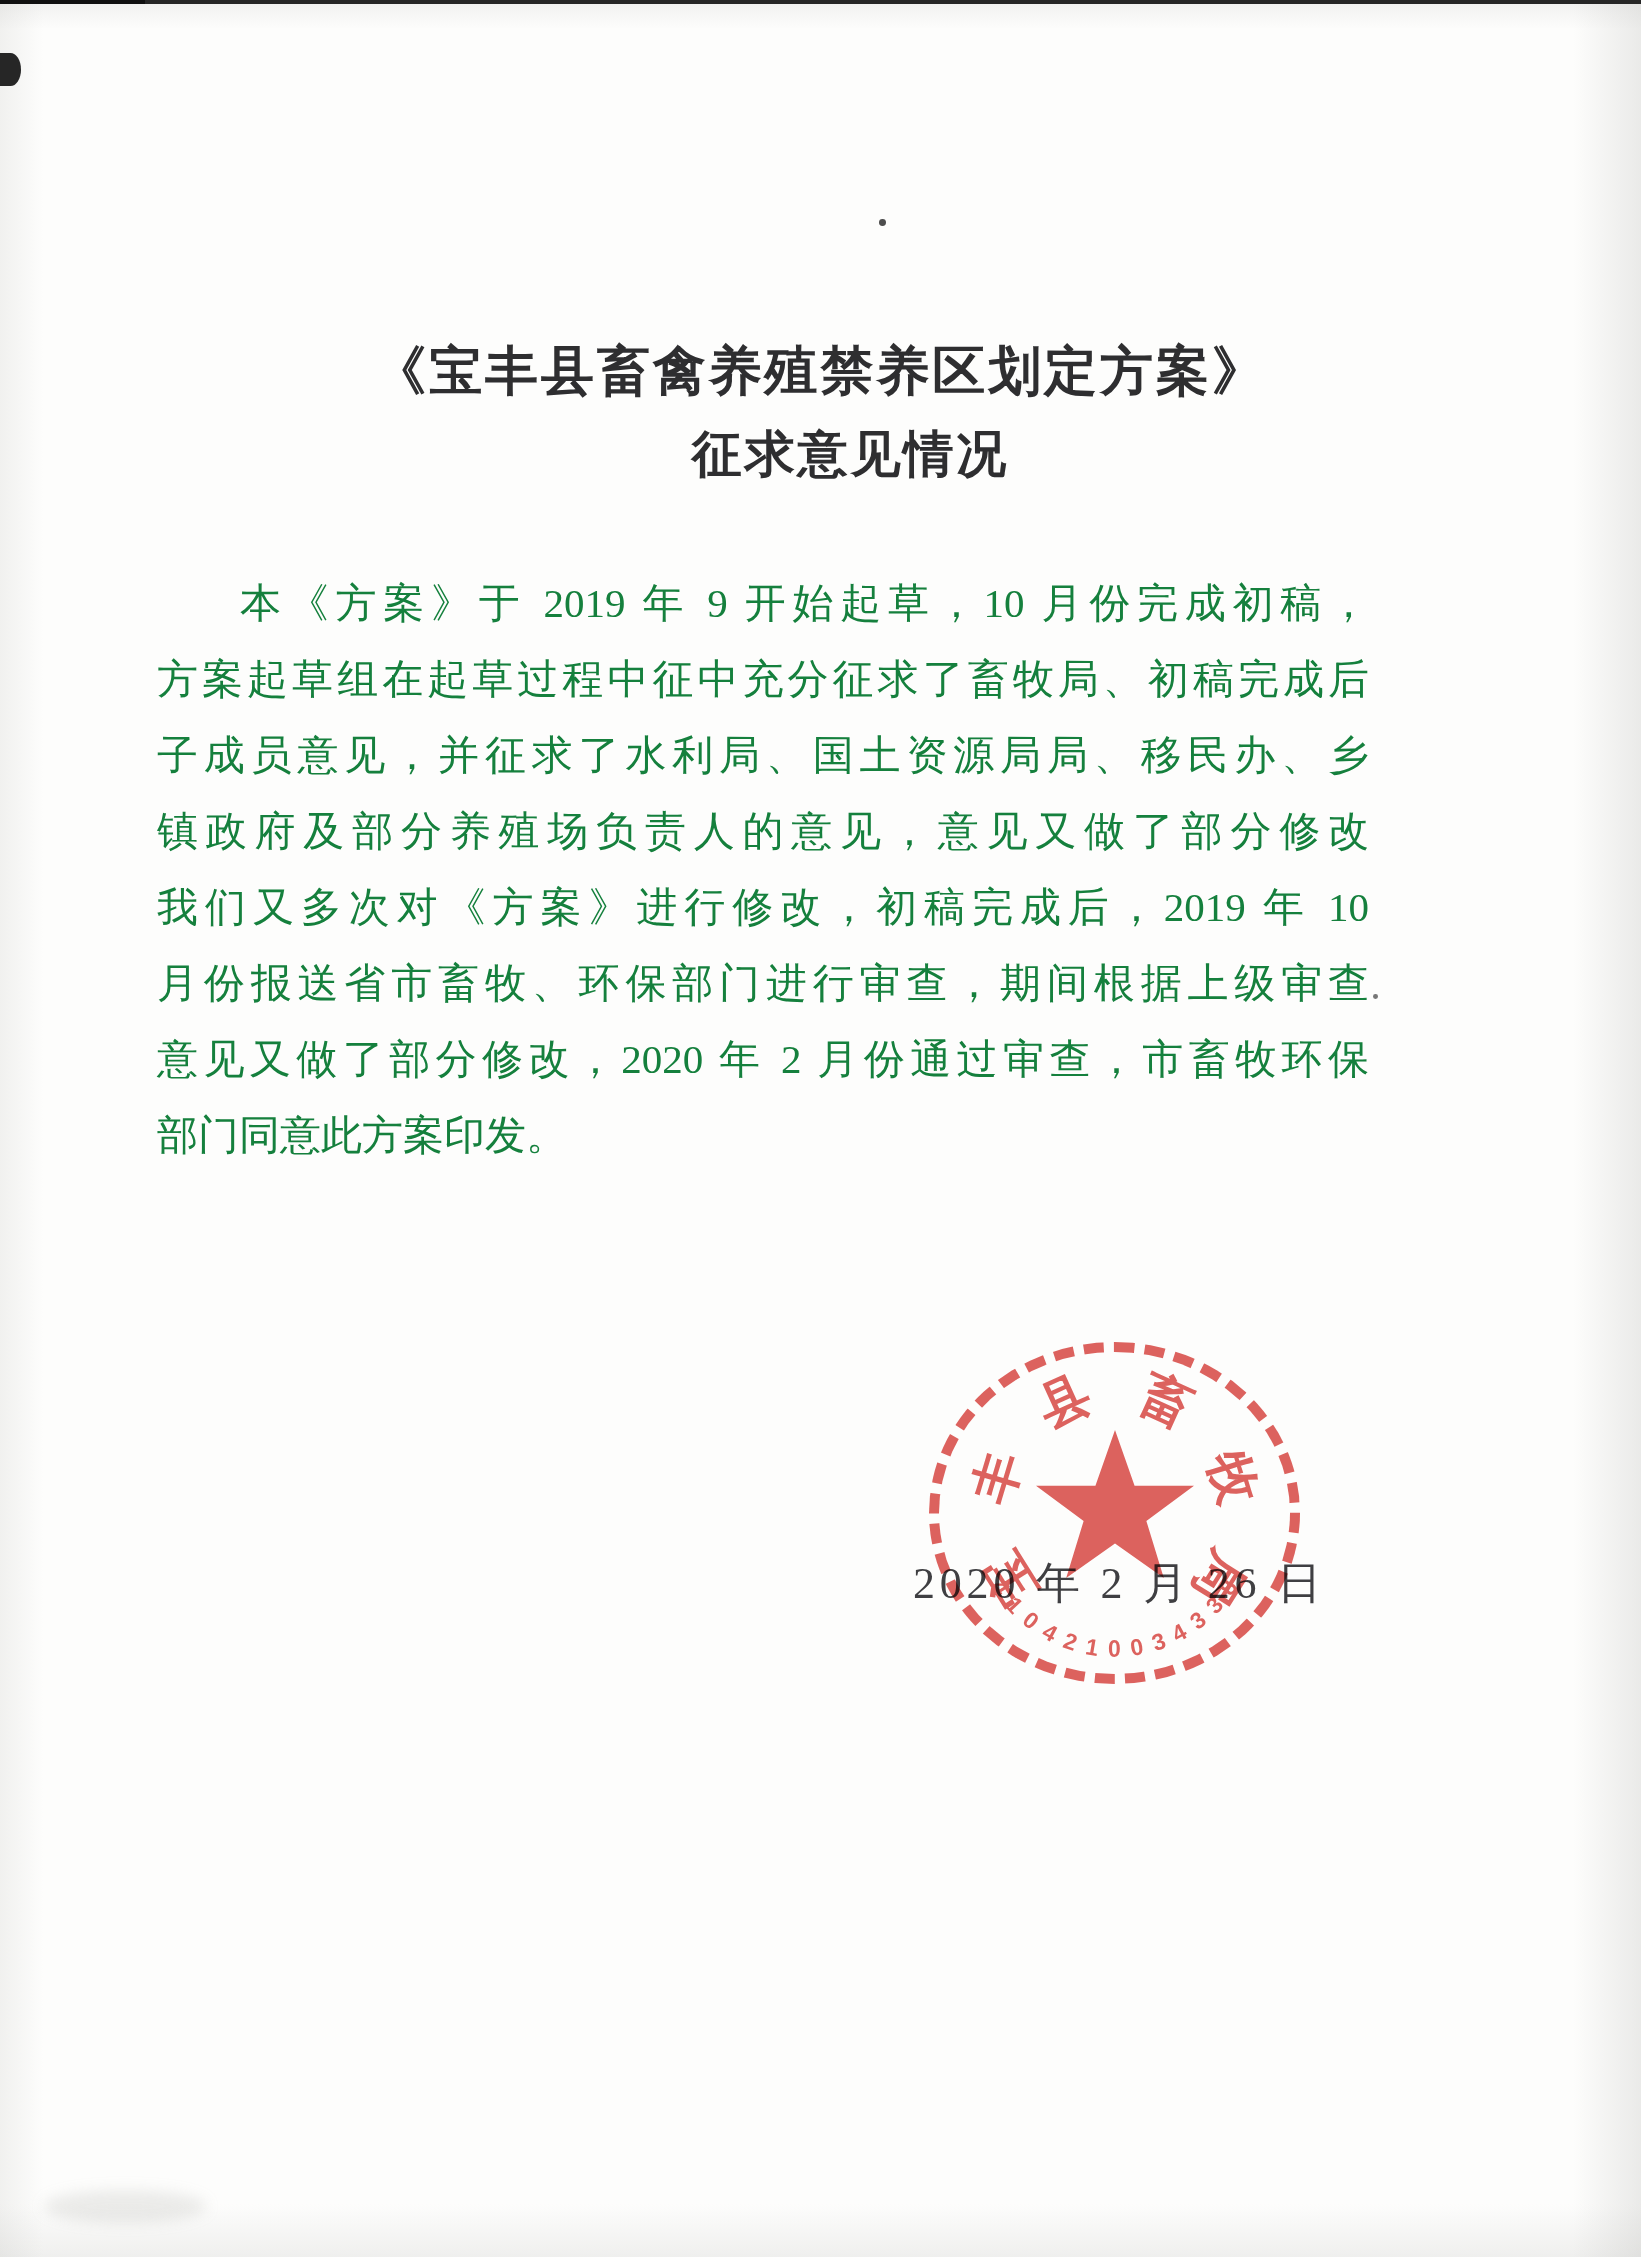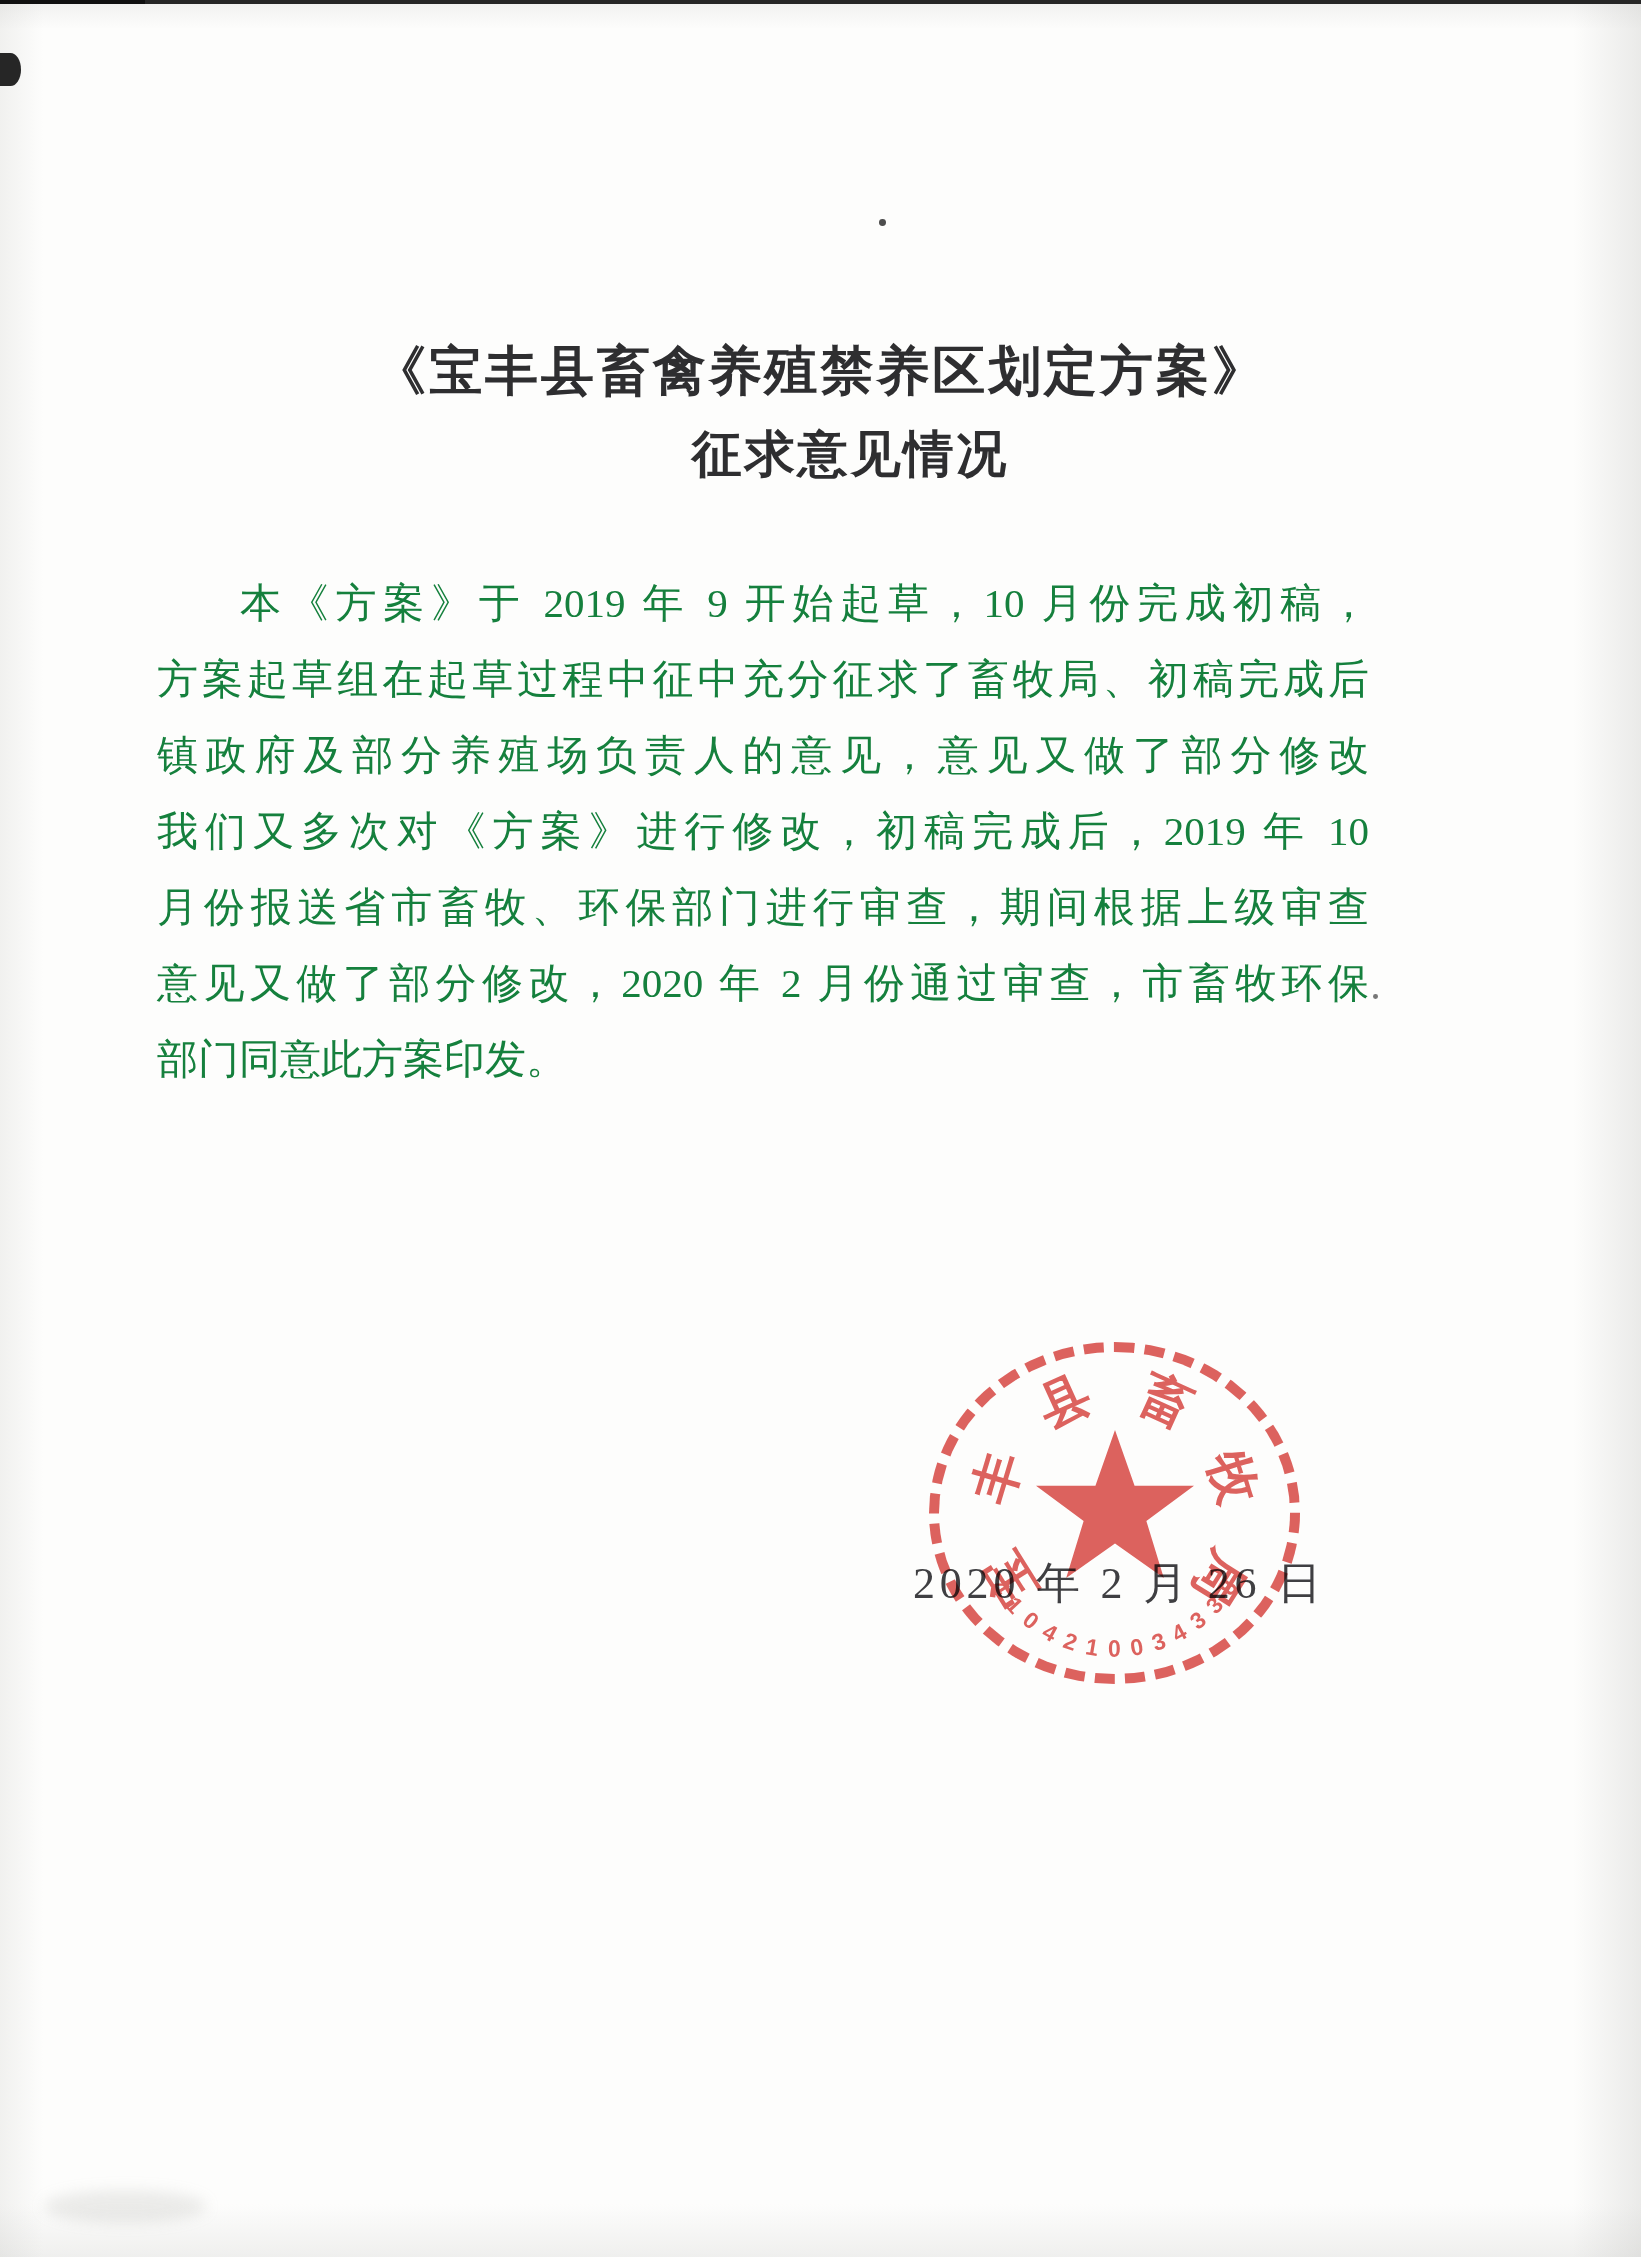--- a/index.html
+++ b/index.html
@@ -70,20 +70,21 @@
   <div class="artifact artifact-dot1"></div>
   <div class="artifact artifact-dot2"></div>
   <div class="artifact artifact-smudge"></div>
 
   <div class="title1">《宝丰县畜禽养殖禁养区划定方案》</div>
   <div class="title2">征求意见情况</div>
 
   <div class="bodytext">
     <div class="bline indent">本《方案》于 2019 年 9 开始起草，10 月份完成初稿，</div>
     <div class="bline">方案起草组在起草过程中征中充分征求了畜牧局、初稿完成后</div>
+    <div class="bline">子成员意见，并征求了水利局、国土资源局局、移民办、乡</div>
     <div class="bline">镇政府及部分养殖场负责人的意见，意见又做了部分修改</div>
     <div class="bline">我们又多次对《方案》进行修改，初稿完成后，2019 年 10</div>
     <div class="bline">月份报送省市畜牧、环保部门进行审查，期间根据上级审查</div>
     <div class="bline">意见又做了部分修改，2020 年 2 月份通过审查，市畜牧环保</div>
     <div class="bline last">部门同意此方案印发。</div>
   </div>
 
   <div class="issue-date">2020 年 2 月 26 日</div>
 
   <div class="seal" style="color: rgb(221, 90, 86);">

